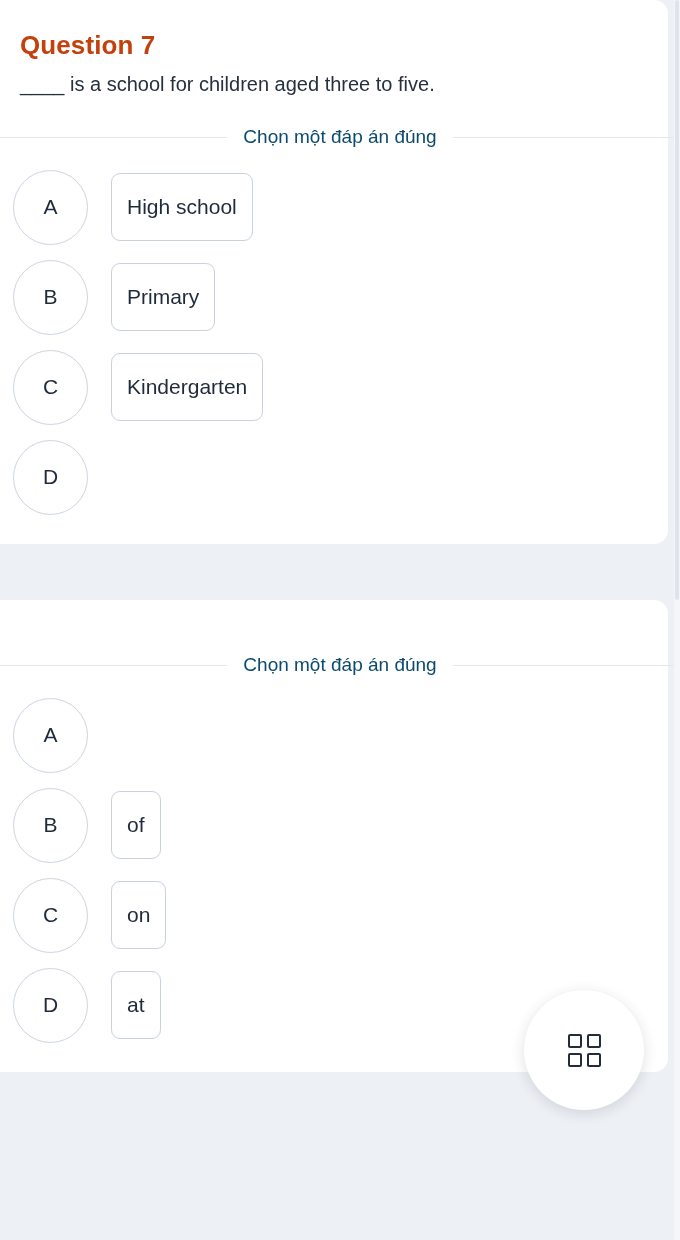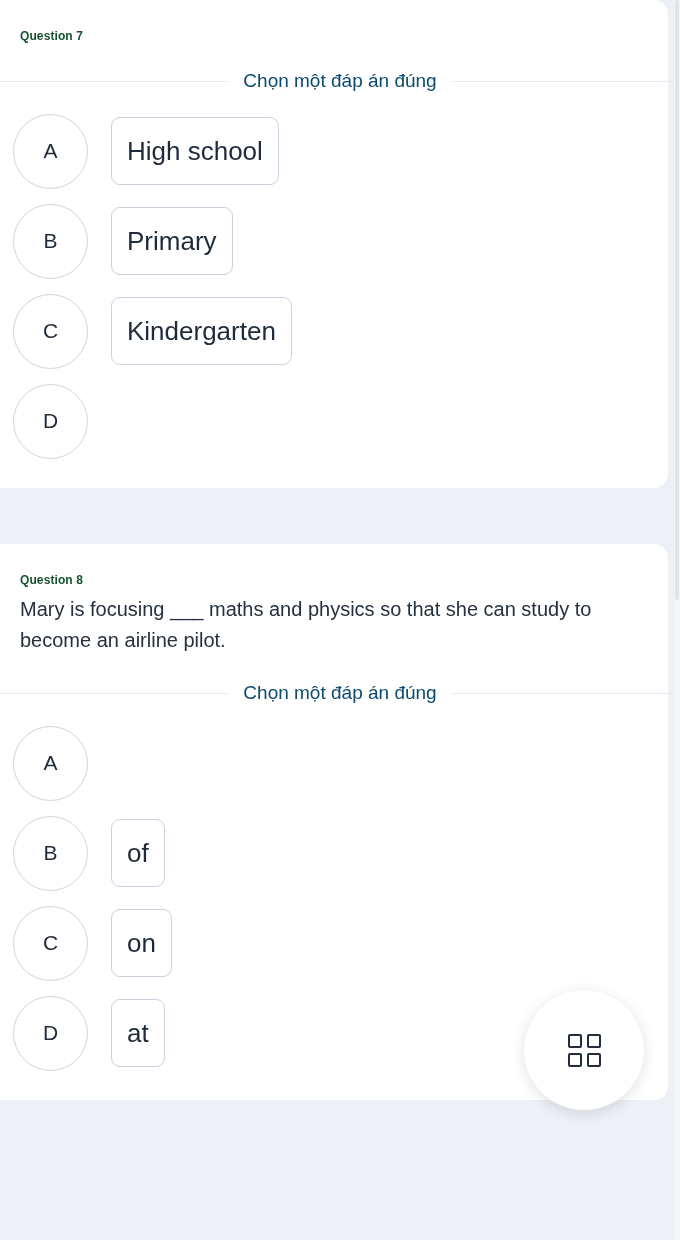--- a/index.html
+++ b/index.html
@@ -35,23 +35,23 @@
     position: relative;
   }
 
   .card-gap { height: 56px; }
 
   .q-head {
     padding: 0 20px;
   }
 
   .q-number {
-    font-size: 12px;
+    font-size: 26px;
     font-weight: bold;
-    color: #14532d;
+    color: #c2410c;
     letter-spacing: 0.1px;
     line-height: 1.35;
   }
 
   .q-text {
     font-size: 20px;
     color: #27303f;
     line-height: 1.55;
     margin-top: 6px;
     max-width: 620px;
@@ -105,21 +105,21 @@
 
   .option-box {
     margin-left: 23px;
     border: 1px solid #c9d2de;
     border-radius: 9px;
     background: #ffffff;
     min-height: 68px;
     display: flex;
     align-items: center;
     padding: 0 15px;
-    font-size: 26px;
+    font-size: 21px;
     color: #1f2a3a;
     white-space: nowrap;
   }
 
   
   .fab {
     position: absolute;
     left: 524px;
     top: 990px;
     width: 120px;
@@ -171,20 +171,21 @@
 </style>
 </head>
 <body>
 
 <div id="app">
 
   <section class="question-card">
 
     <div class="q-head">
       <div class="q-number">Question 7</div>
+      <div class="q-text">____ is a school for children aged three to five.</div>
     </div>
 
     <div class="choose-row">
       <span class="rule"></span>
       <span class="choose-label">Chọn một đáp án đúng</span>
       <span class="rule"></span>
     </div>
 
     <div class="options">
 
@@ -207,24 +208,20 @@
         <div class="option-letter">D</div>
       </div>
 
     </div>
   </section>
 
   <div class="card-gap"></div>
 
   <section class="question-card">
 
-    <div class="q-head">
-      <div class="q-number">Question 8</div>
-      <div class="q-text">Mary is focusing ___ maths and physics so that she can study to become an airline pilot.</div>
-    </div>
 
     <div class="choose-row">
       <span class="rule"></span>
       <span class="choose-label">Chọn một đáp án đúng</span>
       <span class="rule"></span>
     </div>
 
     <div class="options">
 
       <div class="option-row">

